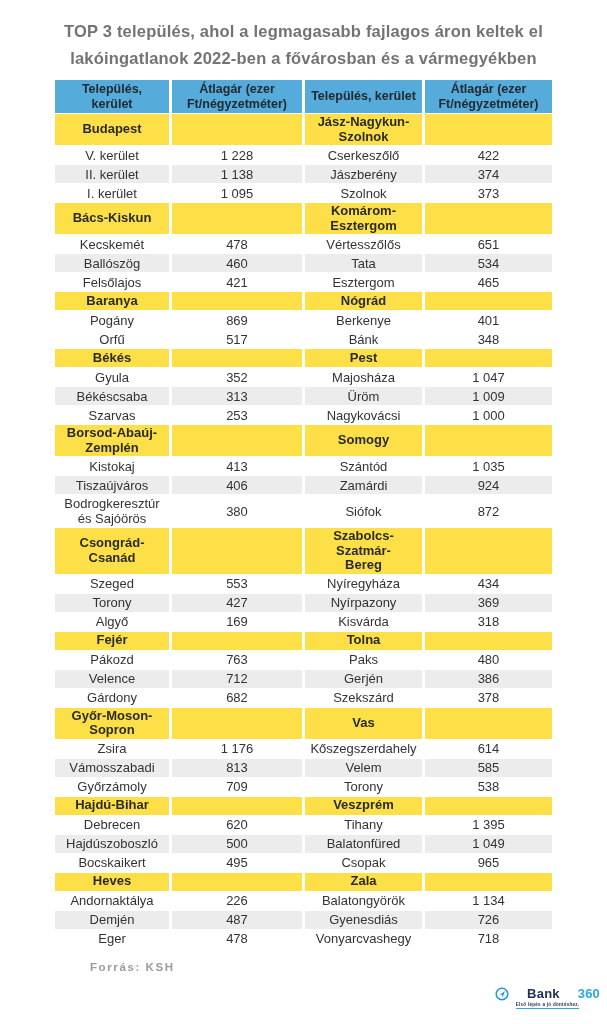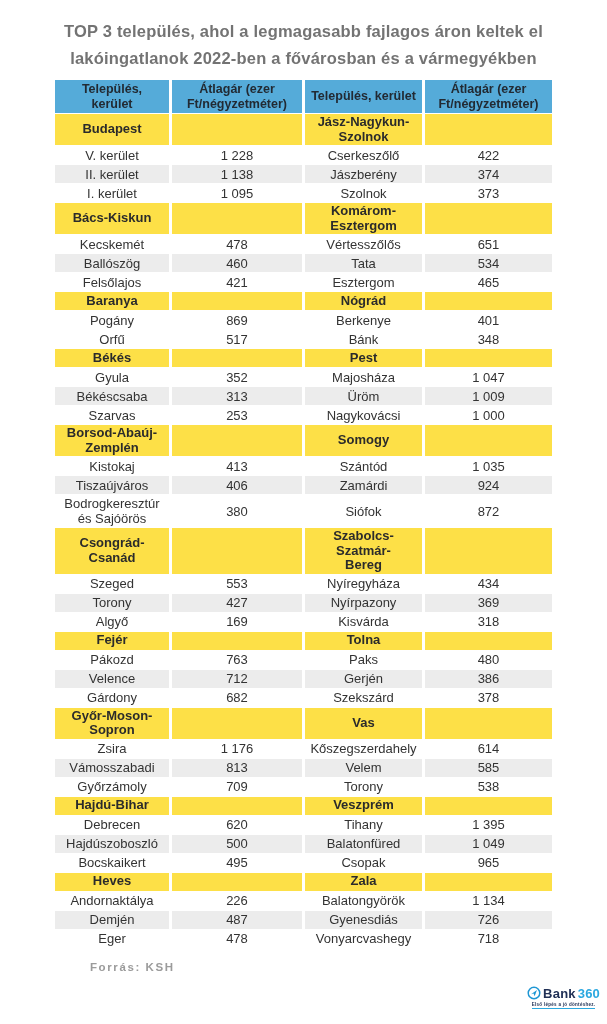--- a/index.html
+++ b/index.html
@@ -80,21 +80,21 @@
     margin-left: 32px;
   }
 
   .logo {
     position: absolute;
     right: 7px; top: 986px;
     display: flex;
     flex-direction: column;
     align-items: center;
   }
-  .logo-row { display: flex; align-items: flex-start; gap: 2px; }
+  .logo-row { display: flex; align-items: flex-end; gap: 18px; }
   .logo-icon { width: 14px; height: 14px; display: block; }
   .logo-bank { color: #203055; font-weight: 700; font-size: 13px; letter-spacing: 0.2px; }
   .logo-360 { color: #2aa8e0; font-weight: 700; font-size: 13px; letter-spacing: 0.2px; }
   .logo-tagline {
     margin-top: 1px;
     color: #203055;
     font-size: 4.5px;
     font-weight: 700;
     letter-spacing: 0.3px;
     border-bottom: 1px solid #2aa8e0;

